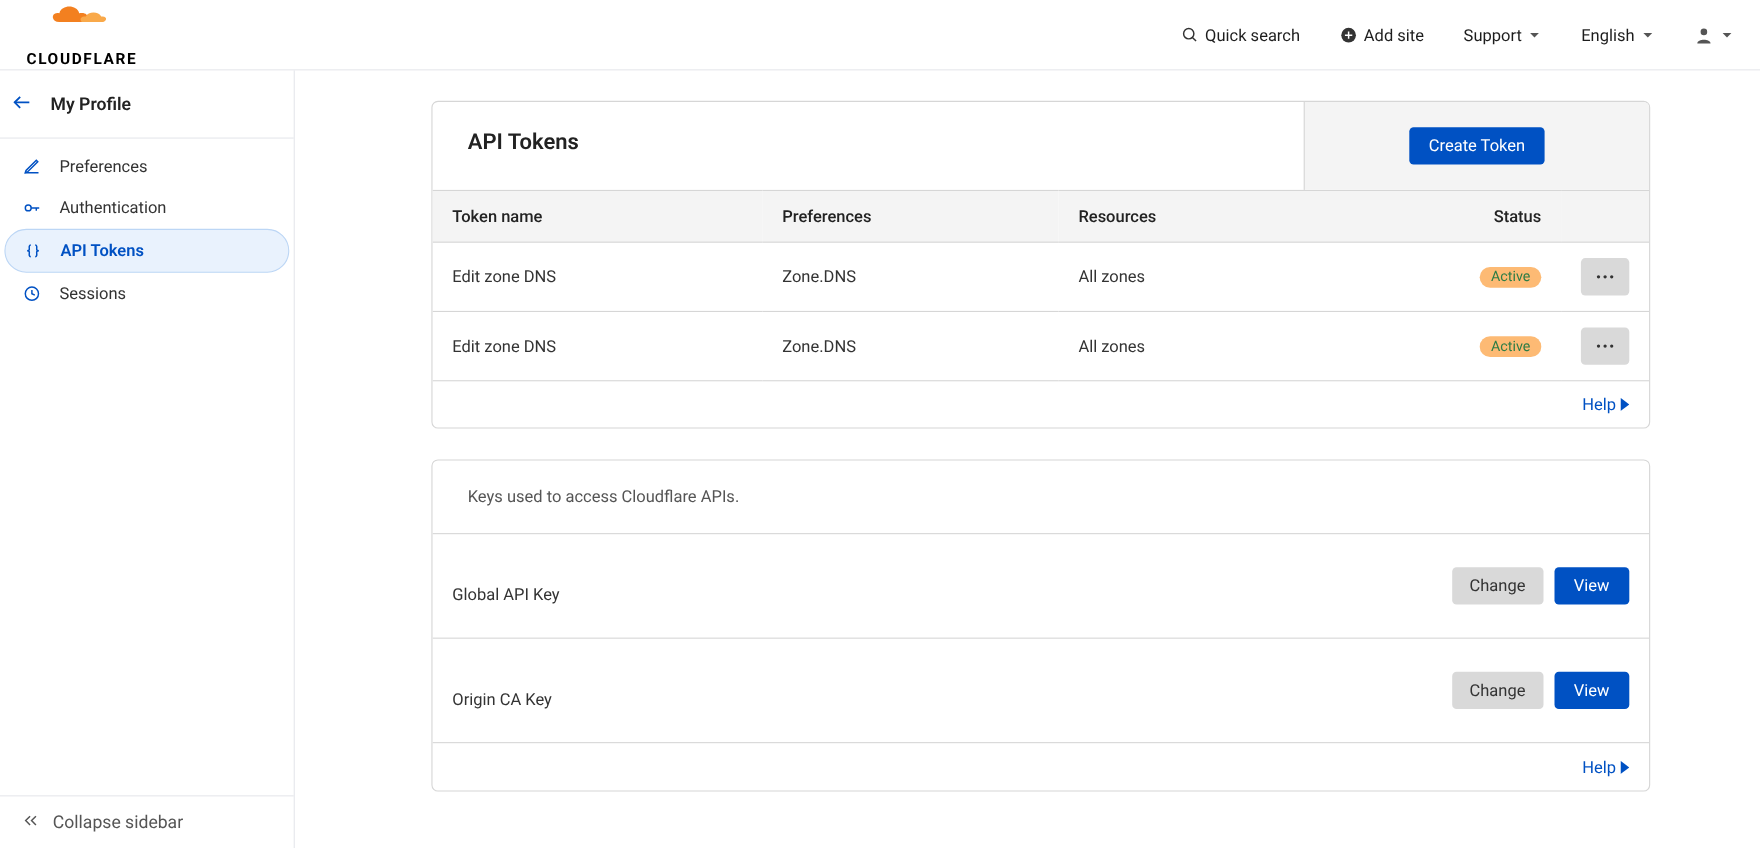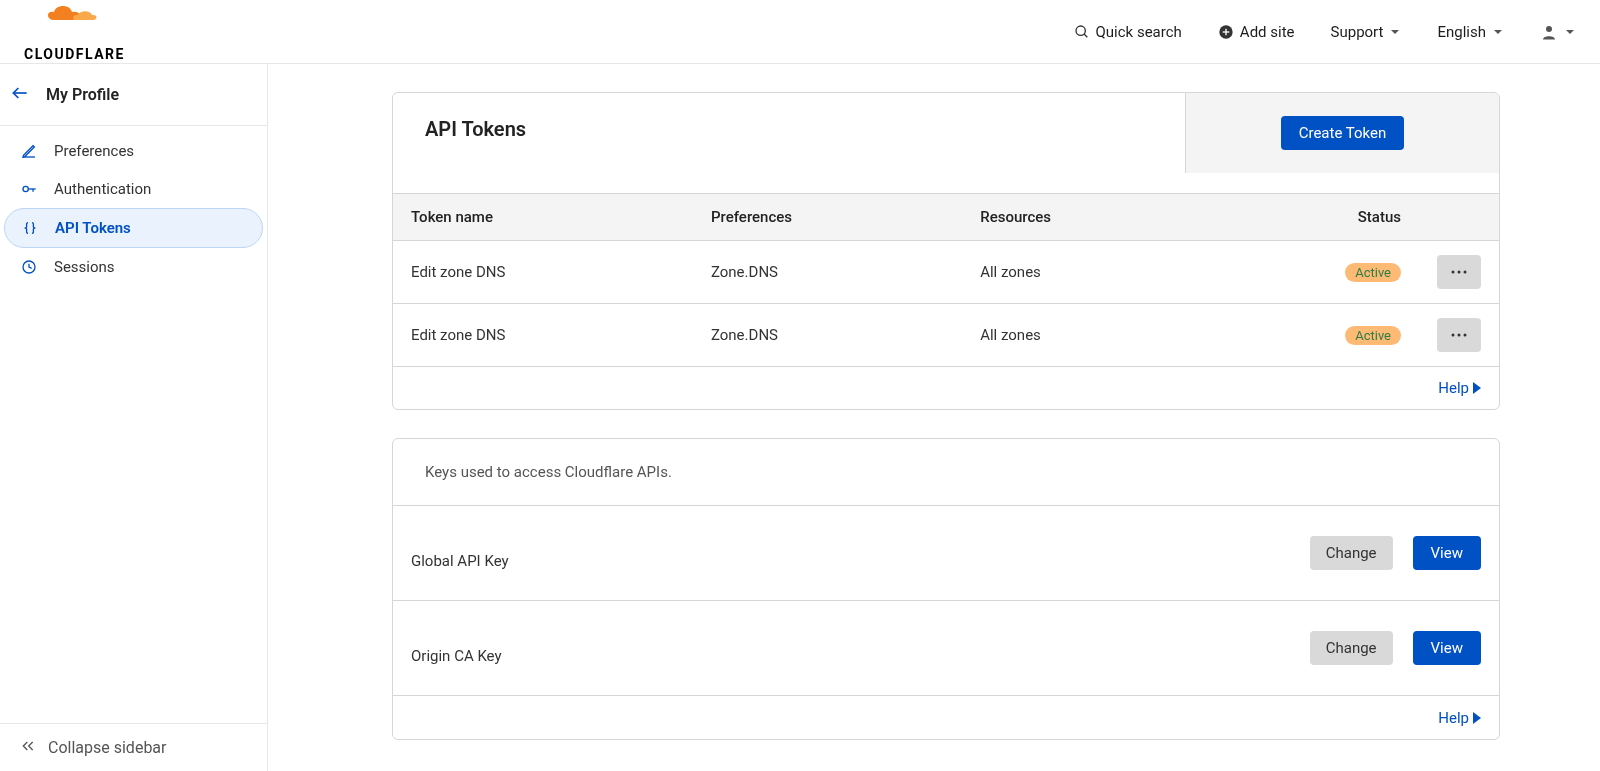--- a/index.html
+++ b/index.html
@@ -32,34 +32,34 @@
   .card { border: 1px solid #d6d6d6; border-radius: 6px; margin-bottom: 28px; overflow: hidden; }
   .card-header-row { display: flex; }
   .card-header { padding: 24px 32px; flex: 1; }
   .card-title { font-size: 20px; font-weight: 600; color: #222; margin-bottom: 8px; }
   .card-sub { font-size: 15px; color: #555; }
   .card-action { width: 314px; background: #f4f4f4; border-left: 1px solid #d6d6d6; display: flex; align-items: center; justify-content: center; }
   .btn-primary { background: #0051c3; color: #fff; border: none; padding: 8px 18px; border-radius: 4px; font-size: 15px; cursor: pointer; }
   .btn-secondary { background: #d9d9d9; color: #333; border: none; padding: 7px 16px; border-radius: 4px; font-size: 15px; cursor: pointer; }
   .btn-icon { background: #d9d9d9; border: none; border-radius: 4px; width: 44px; height: 34px; display: flex; align-items: center; justify-content: center; cursor: pointer; }
 
-  table { width: 100%; border-collapse: collapse; margin-top: 20px; }
+  table { width: 100%; border-collapse: collapse; }
   thead { background: #f4f4f4; }
   th, td { text-align: left; padding: 14px 18px; font-size: 15px; font-weight: 400; color: #333; border-top: 1px solid #d6d6d6; }
   th { color: #222; font-weight: 500; }
   .pad-left { padding-left: 18px; }
 
   .badge { background: #fdba74; color: #2e7d46; font-size: 13px; border-radius: 999px; padding: 2px 10px; display: inline-block; }
   .actions-cell { text-align: right; padding-right: 18px; }
   .help-row td { text-align: right; padding: 12px 18px; }
   .help-link { color: #0051c3; font-size: 15px; display: inline-flex; align-items: center; gap: 4px; cursor: pointer; }
 
   .keys-row { display: flex; align-items: flex-end; justify-content: space-between; padding: 30px 18px; border-top: 1px solid #d6d6d6; }
   .keys-row-name { font-size: 15px; color: #333; }
-  .keys-row-actions { display: flex; gap: 20px; }
+  .keys-row-actions { display: flex; gap: 10px; }
   .help-row-plain { text-align: right; border-top: 1px solid #d6d6d6; padding: 12px 18px; }
 </style>
 </head>
 <body>
 
 <div class="header">
   <div class="logo">
     <svg width="64" height="24" viewBox="0 0 64 24">
       <path d="M12 18 C4 18 4 8 12 10 C14 2 28 2 30 10 C40 8 40 18 30 18 Z" fill="#f38020"></path>
       <path d="M34 18 C30 18 30 12 36 13 C38 8 48 8 50 13 C56 12 56 18 50 18 Z" fill="#f9a94a"></path>

